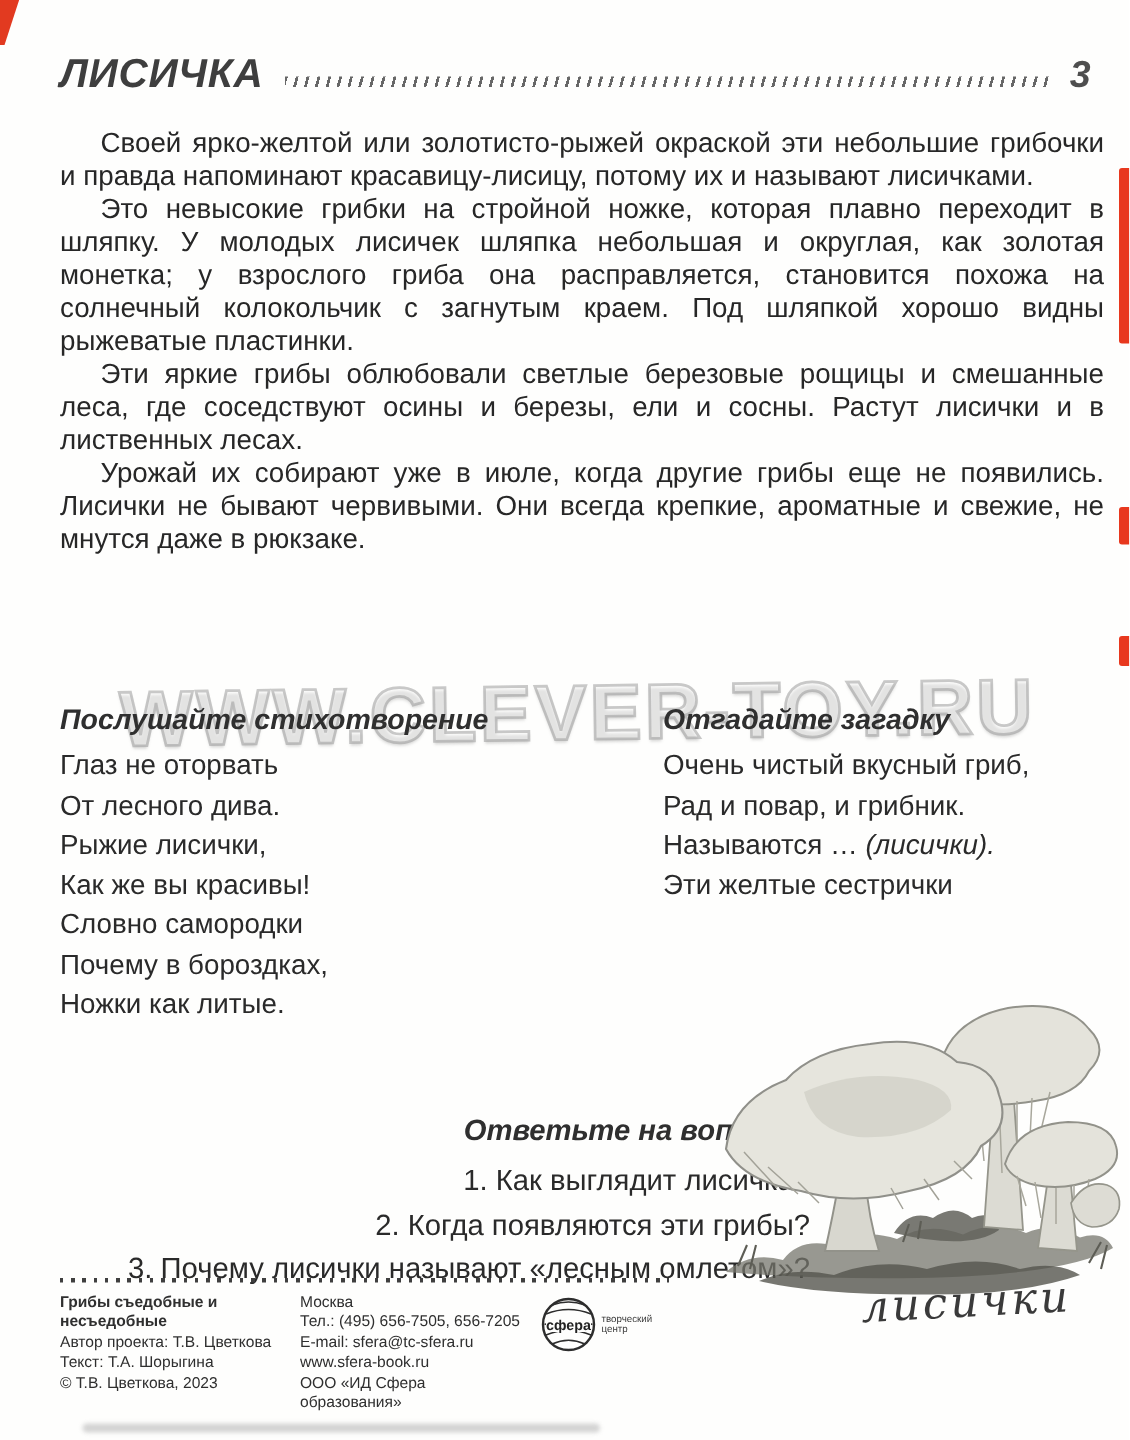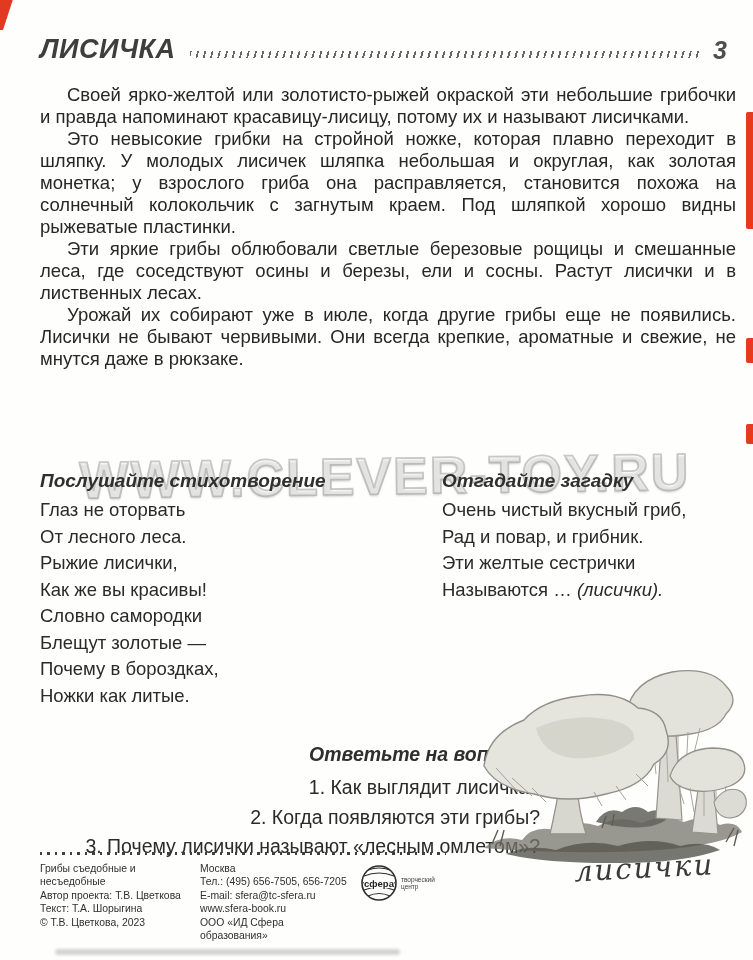--- a/index.html
+++ b/index.html
@@ -46,21 +46,21 @@
     color:#3a3a3a; letter-spacing:2px; transform:rotate(-3deg); white-space:nowrap;
   }
   
   .footer{position:absolute; left:40px; top:852px; width:430px;}
   .footer-dots{width:406px; height:3px; margin-bottom:7px;
     background:repeating-linear-gradient(90deg,#3f3f3f 0 2.2px,transparent 2.2px 7.5px);}
   .footer-cols{display:flex; align-items:flex-start;}
   .footer-col{font-size:10.4px; line-height:13.4px; color:#2f2f2f;}
   .footer-col.first{width:156px;}
   .footer-col.second{width:152px; margin-left:4px;}
-  .footer-title{font-weight:normal;}
+  .footer-title{font-weight:bold;}
   .logo-wrap{display:flex; align-items:center; margin-left:8px; margin-top:2px;}
   .logo-caption{font-size:6.5px; line-height:7.5px; color:#3c3c3c; width:42px; margin-left:3px;}
   
   .red-corner{position:absolute; left:0; top:0; width:15px; height:30px; background:#e23a20;
     clip-path:polygon(0 0, 85% 0, 20% 100%, 0 100%);}
   .red-bar{position:absolute; right:0; width:7px; background:#e8381e; border-radius:2px 0 0 2px;}
   .red-bar.b1{top:112px; height:117px;}
   .red-bar.b2{top:338px; height:25px;}
   .red-bar.b3{top:424px; height:20px;}
   .bottom-smudge{position:absolute; left:55px; top:949px; width:345px; height:6px;
@@ -83,34 +83,33 @@
     <p>Эти яркие грибы облюбовали светлые березовые рощицы и смешанные леса, где соседствуют осины и березы, ели и сосны. Растут лисички и в лиственных лесах.</p>
     <p>Урожай их собирают уже в июле, когда другие грибы еще не появились. Лисички не бывают червивыми. Они всегда крепкие, ароматные и свежие, не мнутся даже в рюкзаке.</p>
   </div>
 
   <div class="watermark">WWW.CLEVER-TOY.RU</div>
 
   <div class="columns">
     <div class="poem">
       <div class="col-heading">Послушайте стихотворение</div>
       <div class="col-line">Глаз не оторвать</div>
-      <div class="col-line">От лесного леса.</div>
+      <div class="col-line">От лесного дива.</div>
       <div class="col-line">Рыжие лисички,</div>
       <div class="col-line">Как же вы красивы!</div>
       <div class="col-line">Словно самородки</div>
-      <div class="col-line">Блещут золотые —</div>
       <div class="col-line">Почему в бороздках,</div>
       <div class="col-line">Ножки как литые.</div>
     </div>
     <div class="riddle">
       <div class="col-heading">Отгадайте загадку</div>
       <div class="col-line">Очень чистый вкусный гриб,</div>
       <div class="col-line">Рад и повар, и грибник.</div>
+      <div class="col-line"><span>Называются … </span><span class="italic">(лисички).</span></div>
       <div class="col-line">Эти желтые сестрички</div>
-      <div class="col-line"><span>Называются … </span><span class="italic">(лисички).</span></div>
     </div>
   </div>
 
   <div class="questions">
     <div class="col-heading">Ответьте на вопросы</div>
     <div class="question-item">1. Как выглядит лисичка?</div>
     <div class="question-item">2. Когда появляются эти грибы?</div>
     <div class="question-item">3. Почему лисички называют «лесным омлетом»?</div>
   </div>
 

